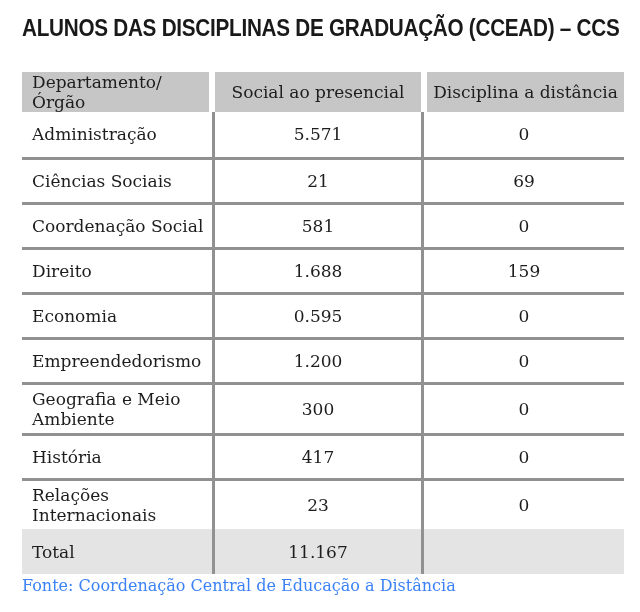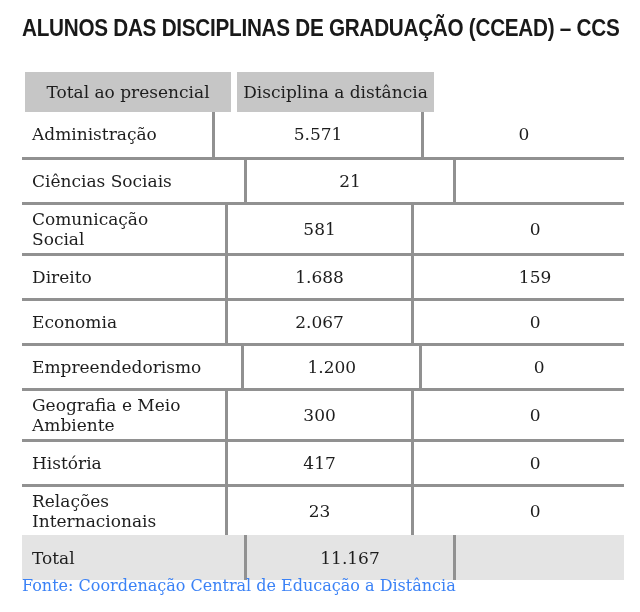--- a/index.html
+++ b/index.html
@@ -42,21 +42,21 @@
     font-size: 17px;
   }
   .th1 { width: 190px; padding-left: 10px; border-right: 3px solid #fff; }
   .th2 { width: 212px; justify-content: center; border-left: 3px solid #fff; border-right: 3px solid #fff; }
   .th3 { width: 200px; justify-content: center; border-left: 3px solid #fff; }
   .row {
     display: flex;
     box-sizing: border-box;
     min-height: 45px;
   }
-  .row + .row { border-top: 3px solid var(--rule-color, #919191); gap: 32px; }
+  .row + .row { border-top: 3px solid var(--rule-color, #919191); }
   .row.total {
     border-top: none;
     background: var(--total-bg, #e4e4e4);
   }
   .c {
     box-sizing: border-box;
     display: flex;
     align-items: center;
     font-size: 17px;
     line-height: 1.18;
@@ -78,50 +78,52 @@
 </head>
 <body>
 
 <div class="page">
 
   <div class="title">ALUNOS DAS DISCIPLINAS DE GRADUAÇÃO (CCEAD) – CCS</div>
 
   <div class="table">
 
     <div class="thead">
-      <div class="th th2">Total ao presencial</div>
+      <div class="th th1">Departamento/Órgão</div>
+      <div class="th th2">Social ao presencial</div>
       <div class="th th3">Disciplina a distância</div>
     </div>
 
     <div class="row">
       <div class="c c1">Administração</div>
       <div class="c c2">5.571</div>
       <div class="c c3">0</div>
     </div>
 
     <div class="row">
       <div class="c c1">Ciências Sociais</div>
       <div class="c c2">21</div>
+      <div class="c c3">69</div>
     </div>
 
     <div class="row">
-      <div class="c c1">Comunicação Social</div>
+      <div class="c c1">Coordenação Social</div>
       <div class="c c2">581</div>
       <div class="c c3">0</div>
     </div>
 
     <div class="row">
       <div class="c c1">Direito</div>
       <div class="c c2">1.688</div>
       <div class="c c3">159</div>
     </div>
 
     <div class="row">
       <div class="c c1">Economia</div>
-      <div class="c c2">2.067</div>
+      <div class="c c2">0.595</div>
       <div class="c c3">0</div>
     </div>
 
     <div class="row">
       <div class="c c1">Empreendedorismo</div>
       <div class="c c2">1.200</div>
       <div class="c c3">0</div>
     </div>
 
     <div class="row">

